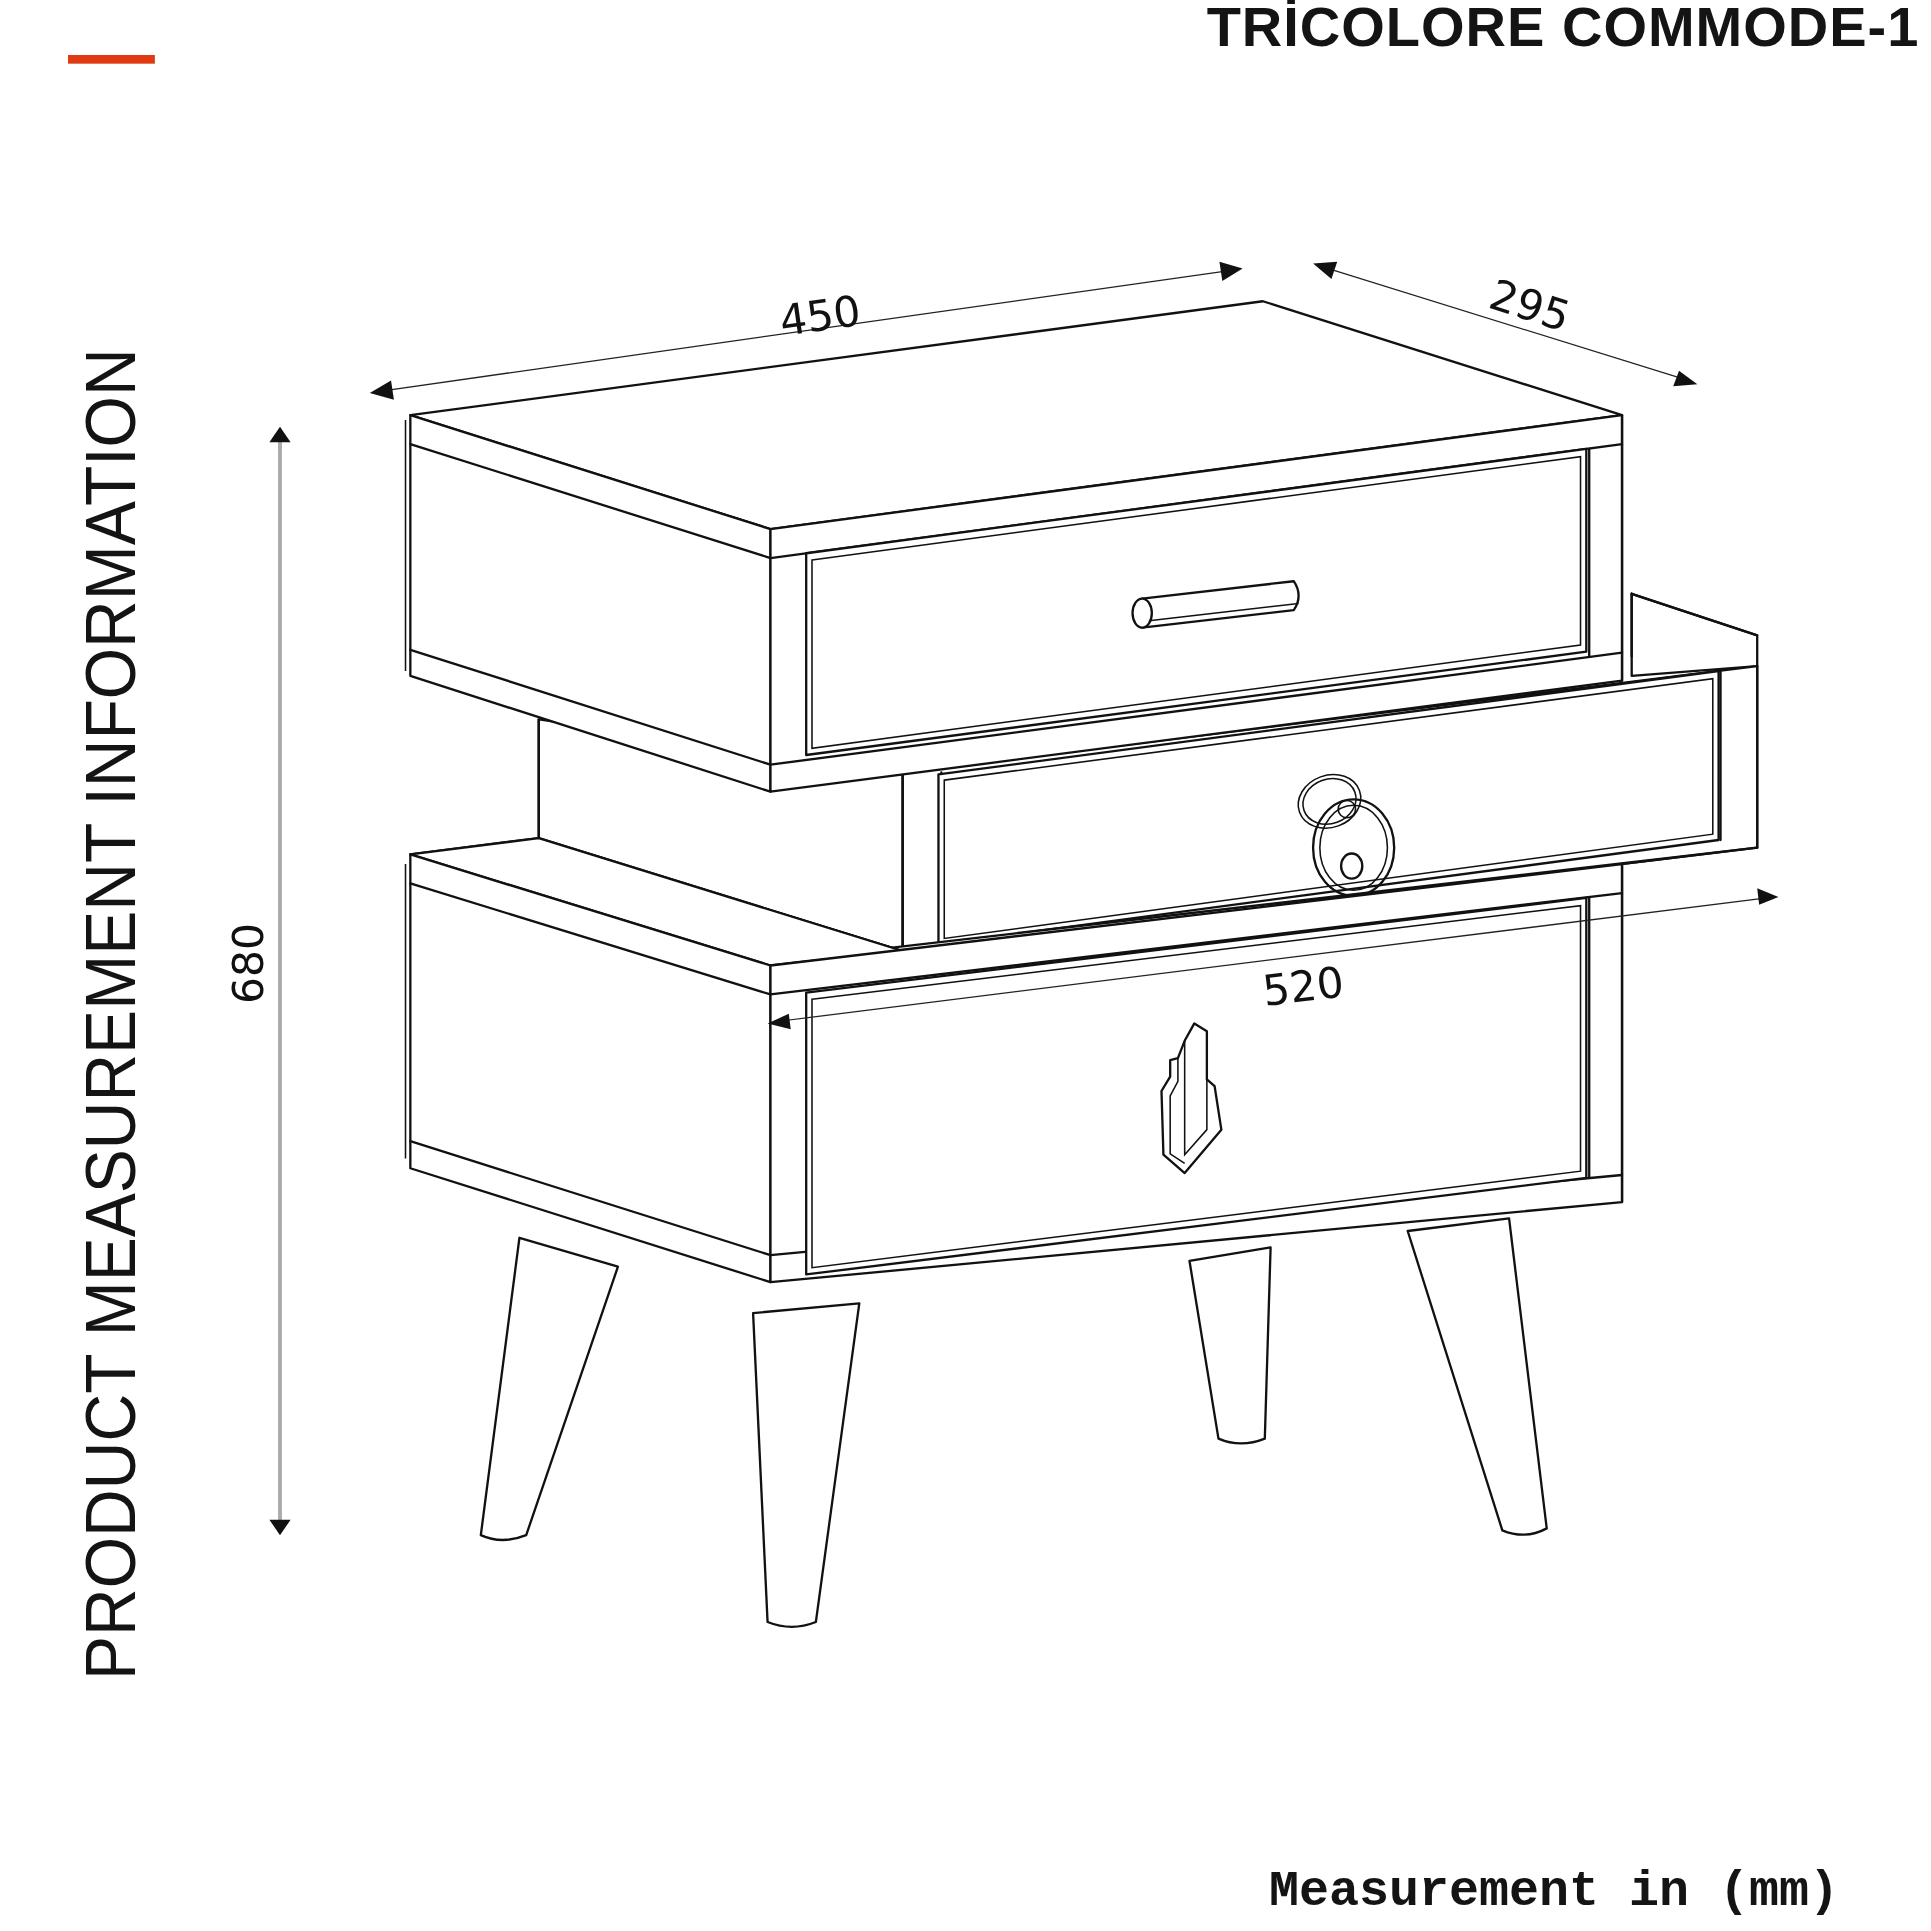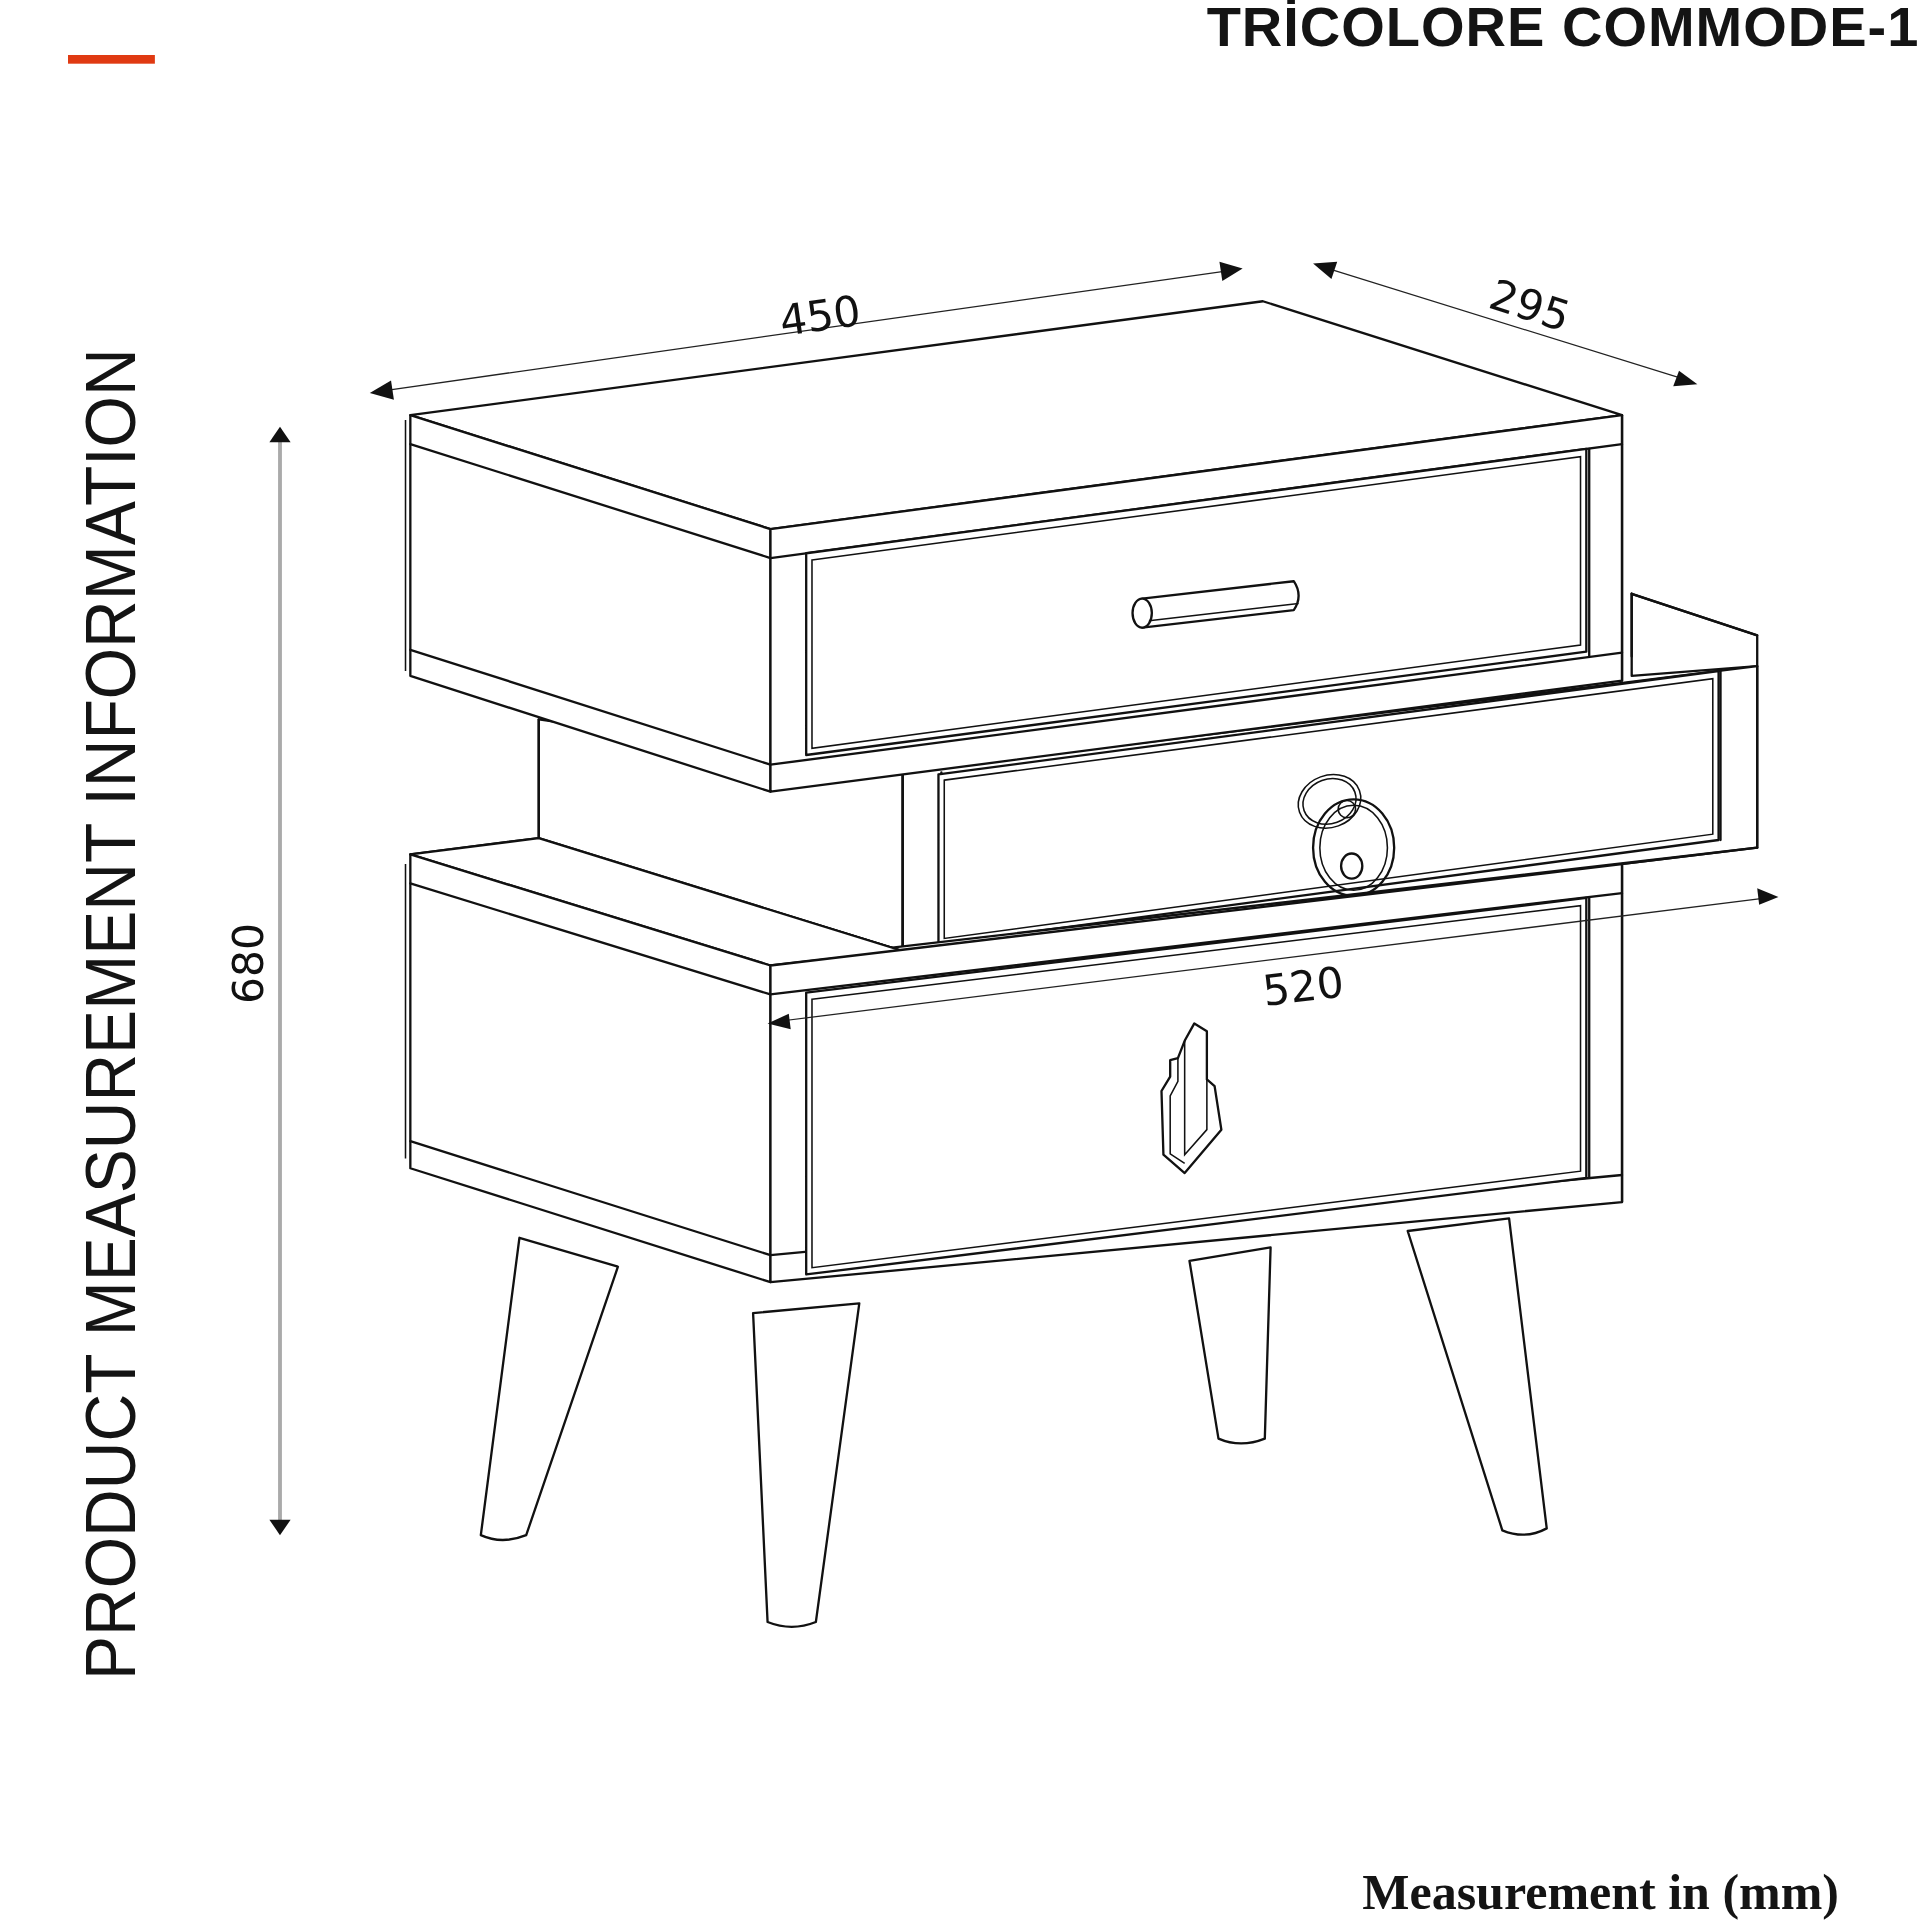--- a/index.html
+++ b/index.html
@@ -11,21 +11,21 @@
     }
     .rule { position: absolute; left: 68px; right: 0; top: 55px; height: 8.7px; }
     .side-label {
       position: absolute; left: 75px; top: 1680px;
       transform-origin: 0 0; transform: rotate(-90deg) scaleX(0.93);
       font-family: "Liberation Sans", sans-serif; font-weight: 400;
       font-size: 71px; color: #141414; white-space: nowrap; line-height: 1;
     }
     .units {
       position: absolute; right: 92px; top: 1863px;
-      font-family: Liberation Serif, serif; font-weight: 700;
+      font-family: Liberation Mono, monospace; font-weight: 700;
       font-size: 50px; color: #141414; white-space: nowrap; text-align: center;
     }
     svg.drawing { position: absolute; left: 0; top: 0; }
     .ln { fill: none; stroke: #111; stroke-width: 2.4; stroke-linejoin: round; stroke-linecap: round; }
     .thin { fill: none; stroke: #111; stroke-width: 1.6; }
     .face { fill: #fff; stroke: #111; stroke-width: 2.4; stroke-linejoin: round; }
     .dim { fill: none; stroke: #222; stroke-width: 1.3; }
     .dimv { fill: none; stroke: #aaa; stroke-width: 4; }
     .arrow { fill: #111; }
     .dimtxt { font-family: "DejaVu Sans", sans-serif; font-size: 44px; fill: #111; }

